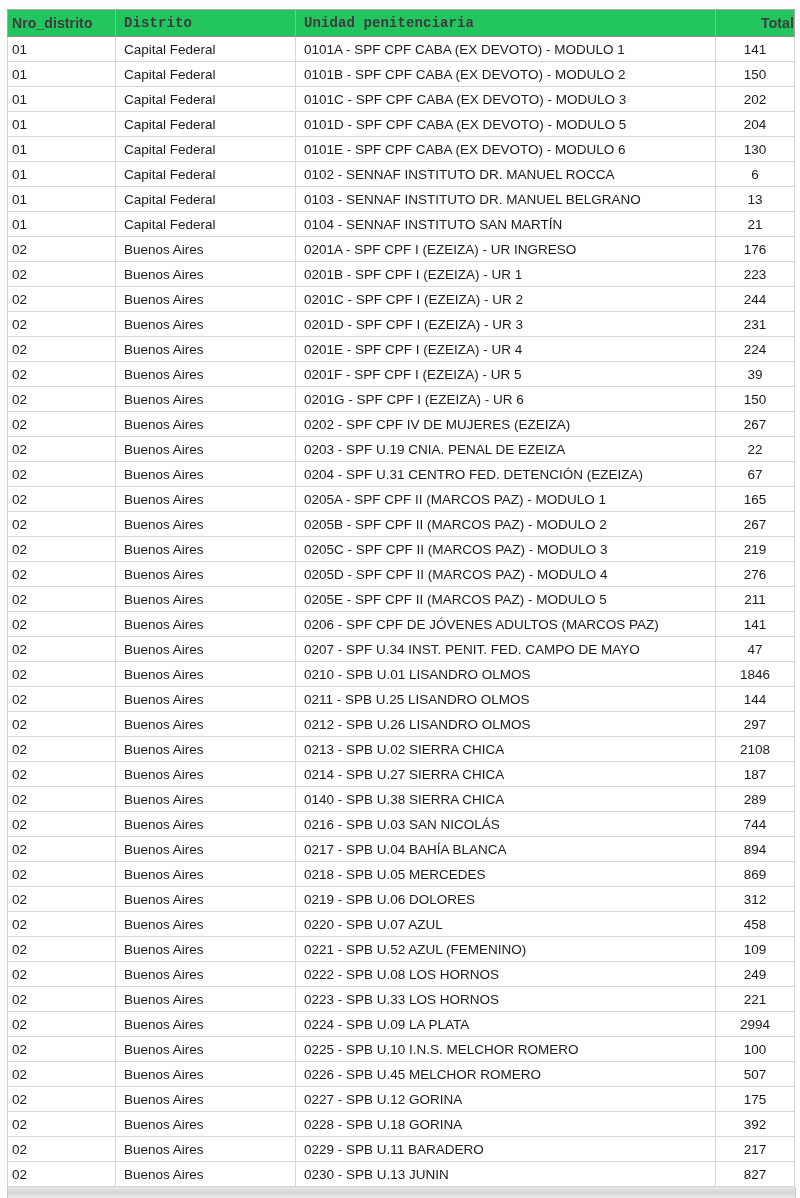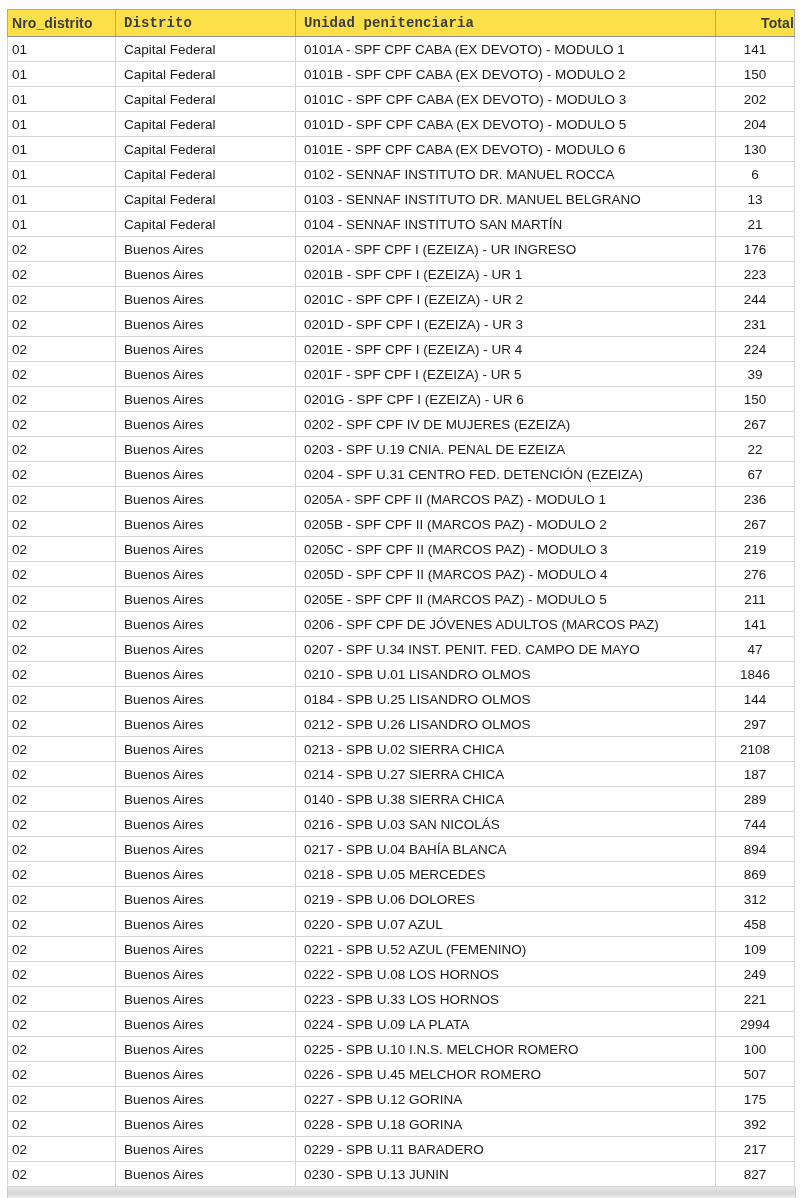--- a/index.html
+++ b/index.html
@@ -23,21 +23,21 @@
     border-collapse: collapse;
     table-layout: fixed;
     background: #ffffff;
     border: 1px solid #b8b8b8;
   }
   col.c0 { width: 108px; }
   col.c1 { width: 180px; }
   col.c2 { width: 420px; }
   col.c3 { width: 79px; }
   thead th {
-    background: #fde047;
+    background: #22c55e;
     color: #3d3d3d;
     font-size: 14px;
     font-weight: bold;
     text-align: left;
     height: 26px;
     padding: 0 0 0 4px;
     border: 1px solid #a9a9a9;
     border-bottom: 1px solid #8f8f8f;
     letter-spacing: 0.1px;
     white-space: nowrap;
@@ -198,21 +198,21 @@
         <tr>
           <td class="c0">02</td>
           <td class="c1">Buenos Aires</td>
           <td class="c2">0204 - SPF U.31 CENTRO FED. DETENCIÓN (EZEIZA)</td>
           <td class="c3">67</td>
         </tr>
         <tr>
           <td class="c0">02</td>
           <td class="c1">Buenos Aires</td>
           <td class="c2">0205A - SPF CPF II (MARCOS PAZ) - MODULO 1</td>
-          <td class="c3">236</td>
+          <td class="c3">165</td>
         </tr>
         <tr>
           <td class="c0">02</td>
           <td class="c1">Buenos Aires</td>
           <td class="c2">0205B - SPF CPF II (MARCOS PAZ) - MODULO 2</td>
           <td class="c3">267</td>
         </tr>
         <tr>
           <td class="c0">02</td>
           <td class="c1">Buenos Aires</td>
@@ -245,21 +245,21 @@
         </tr>
         <tr>
           <td class="c0">02</td>
           <td class="c1">Buenos Aires</td>
           <td class="c2">0210 - SPB U.01 LISANDRO OLMOS</td>
           <td class="c3">1846</td>
         </tr>
         <tr>
           <td class="c0">02</td>
           <td class="c1">Buenos Aires</td>
-          <td class="c2">0184 - SPB U.25 LISANDRO OLMOS</td>
+          <td class="c2">0211 - SPB U.25 LISANDRO OLMOS</td>
           <td class="c3">144</td>
         </tr>
         <tr>
           <td class="c0">02</td>
           <td class="c1">Buenos Aires</td>
           <td class="c2">0212 - SPB U.26 LISANDRO OLMOS</td>
           <td class="c3">297</td>
         </tr>
         <tr>
           <td class="c0">02</td>

